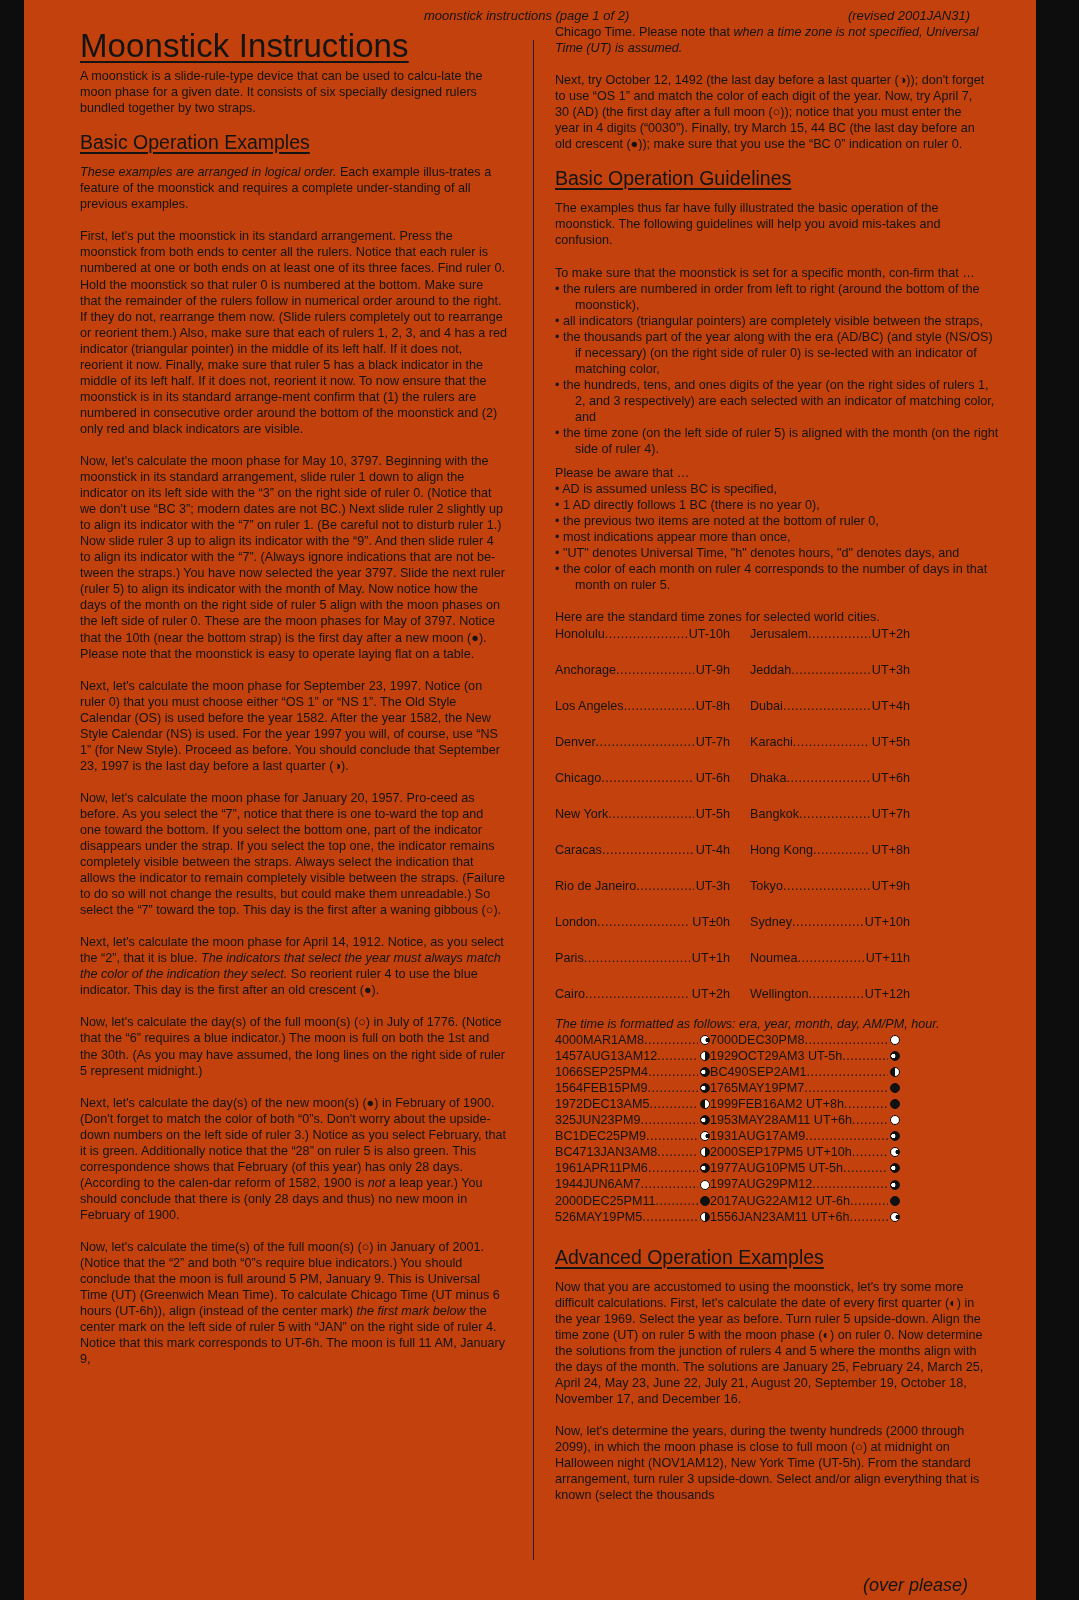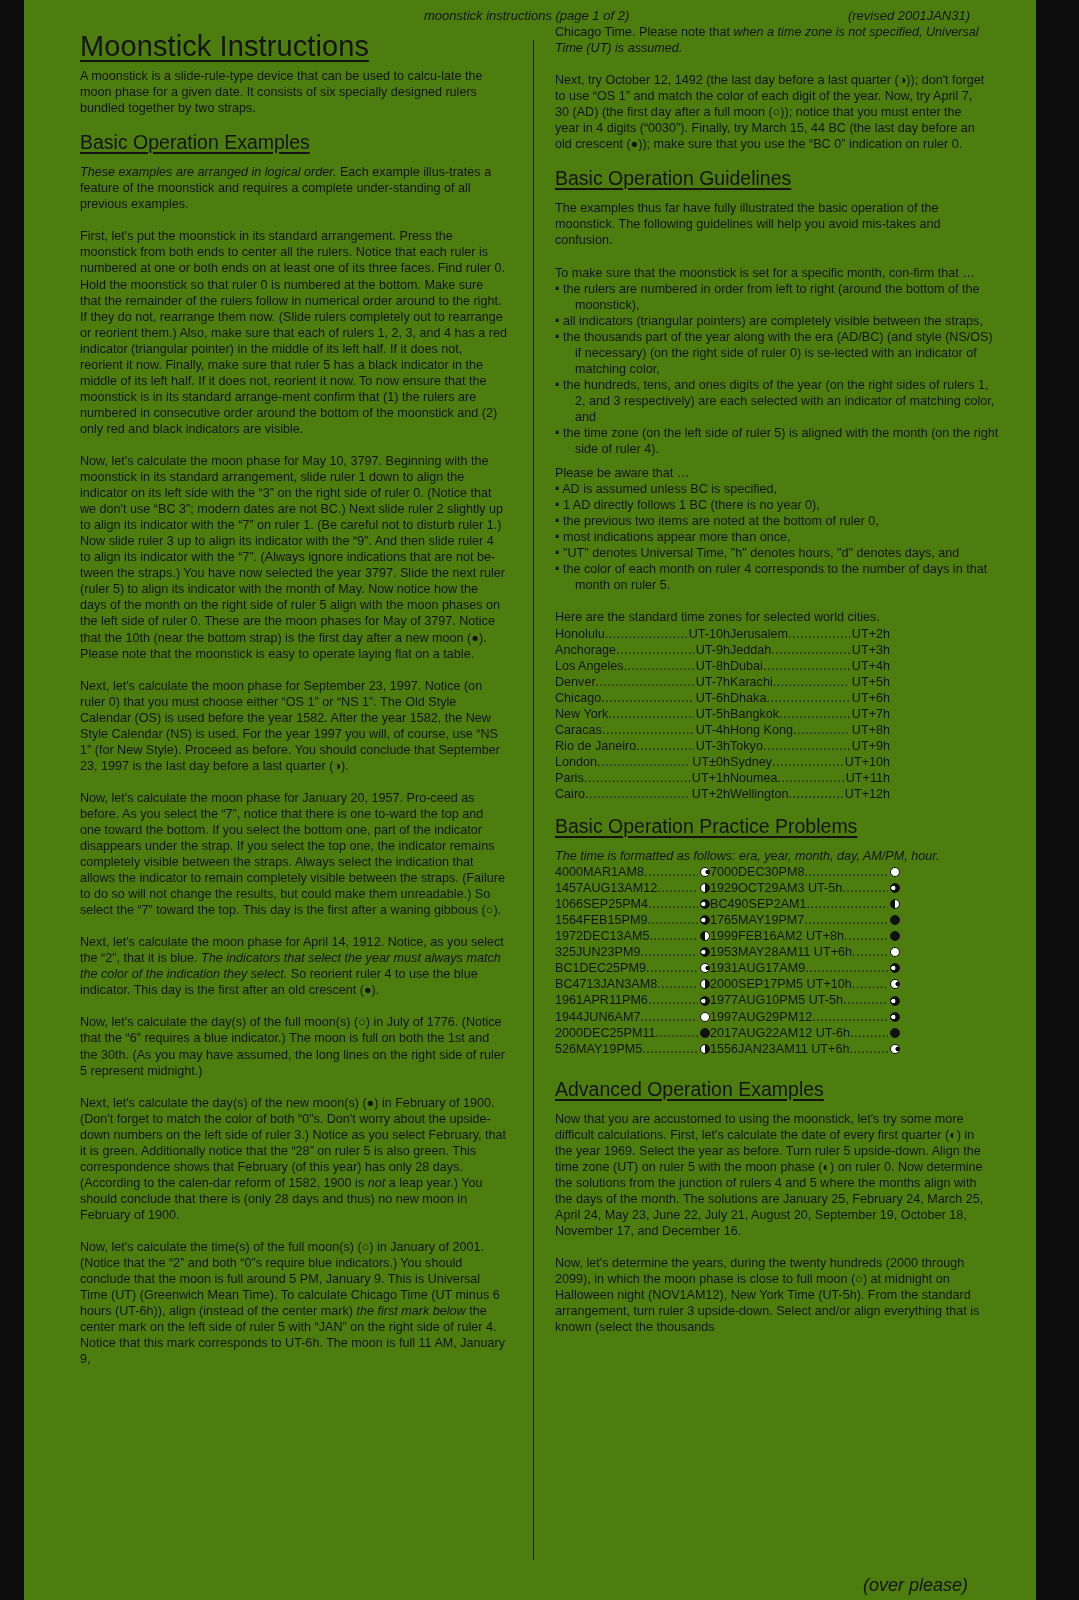--- a/index.html
+++ b/index.html
@@ -4,52 +4,52 @@
 <style>
   html, body { margin:0; padding:0; }
   body {
     width:1079px; height:1600px; overflow:hidden; position:relative;
     background:#0d0d0d;
     font-family:"Liberation Sans", "DejaVu Sans", sans-serif;
     color:#141414;
   }
   .page {
     position:absolute; left:24px; top:0; width:1012px; height:1600px;
-    background:#4d7c0f;
+    background:#c2410c;
   }
   .header-left {
     position:absolute; left:400px; top:8px; font-size:13px; font-style:italic;
   }
   .header-right {
     position:absolute; right:66px; top:8px; font-size:13px; font-style:italic;
   }
   .footer {
     position:absolute; right:68px; top:1575px; font-size:18px; font-style:italic;
   }
   .divider {
     position:absolute; left:509px; top:40px; width:1px; height:1520px; background:#222;
   }
   .col {
     position:absolute; top:32px; font-size:12.6px; line-height:16.05px;
   }
   .col.left { left:56px; width:440px; }
   .col.right { left:531px; width:445px; top:6px; }
   h1 {
-    font-weight:normal; font-size:29px; margin:6px 0 14px 0; text-decoration:underline;
+    font-weight:normal; font-size:33px; margin:6px 0 14px 0; text-decoration:underline;
     text-decoration-thickness:2px; text-underline-offset:4px; letter-spacing:0.1px;
   }
   h2 {
     font-weight:normal; font-size:19.5px; margin:18px 0 14px 0; text-decoration:underline;
     text-underline-offset:3px; text-decoration-thickness:1.5px;
   }
   p { margin:0 13px 16px 0; }
   ul.bul { list-style:none; margin:0; padding:0; }
   ul.bul li { padding-left:20px; text-indent:-20px; }
   ul.bul li::before { content:"• "; }
-  .tz { display:grid; grid-template-columns: 175px 160px; margin-bottom:14px; }
+  .tz { display:grid; grid-template-columns: 175px 160px; margin-bottom:14px;gap:20px; }
   .tz .row { display:flex; white-space:nowrap; overflow:hidden; }
   .tz .city { }
   .tz .dots { flex:1; overflow:hidden; white-space:nowrap; }
   .tz .dots::after { content:"......................................................"; letter-spacing:0.5px; }
   .tz .off { padding-left:2px; }
   .pp { display:grid; grid-template-columns:155px 190px; margin-bottom:24px; }
   .pp .row { display:flex; white-space:nowrap; overflow:hidden; align-items:center; }
   .pp .dots { flex:1; overflow:hidden; white-space:nowrap; }
   .pp .dots::after { content:"......................................................"; letter-spacing:0.5px; }
   .moon { display:inline-block; width:10px; height:10px; border-radius:50%; border:1px solid #111; box-sizing:border-box; vertical-align:-1px; margin-left:2px; }
@@ -217,21 +217,20 @@
           <span class="dots"></span>
           <span class="off">UT+2h</span>
         </div>
         <div class="row">
           <span class="city">Wellington</span>
           <span class="dots"></span>
           <span class="off">UT+12h</span>
         </div>
       </div>
 
-    <h2 style="margin-top:16px">Basic Operation Practice Problems</h2>
     <div style="font-style:italic">The time is formatted as follows: era, year, month, day, AM/PM, hour.</div>
     <div class="pp" id="pp-table">
         <div class="row">
           <span>4000MAR1AM8</span>
           <span class="dots"></span>
           <span class="moon wang"></span>
         </div>
         <div class="row">
           <span>7000DEC30PM8</span>
           <span class="dots"></span>

